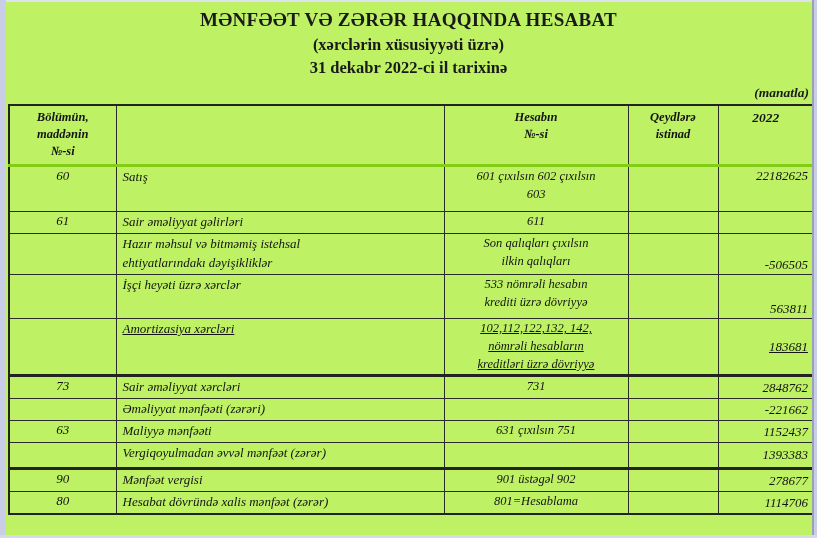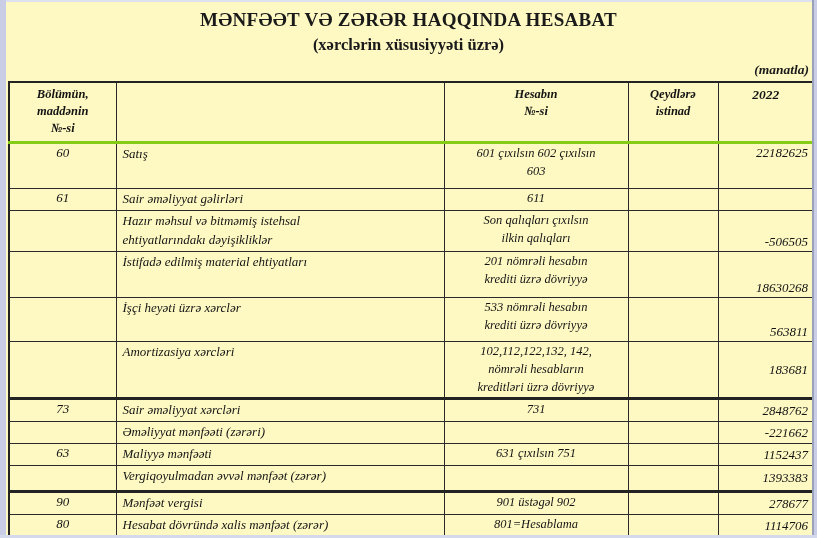--- a/index.html
+++ b/index.html
@@ -1,18 +1,18 @@
 <!DOCTYPE html>
 <html><head>
 <meta charset="utf-8">
 <style>
   html,body { margin:0; padding:0; background:#c9cde6; }
   .page {
     position:relative; width:817px; height:538px;
-    background:#fef9c3; overflow:hidden;
+    background:#bef264; overflow:hidden;
     font-family:"Liberation Serif", serif; color:#1a1a1a;
   }
   .edge-left  { position:absolute; left:0; top:0; width:6px; height:538px; background:#c9cde6; }
   .edge-top   { position:absolute; left:0; top:0; width:817px; height:2px; background:#dde1f0; }
   .edge-right { position:absolute; right:0; top:0; width:3px; height:538px; background:#c9cde6; border-left:2px solid #9aa1bb; }
   .edge-bottom{ position:absolute; left:0; bottom:0; width:817px; height:3px; background:#d5d9ec; }
 
   .title1 { margin:9px 10px 0;  text-align:center; font-weight:bold; font-size:19px; line-height:22px; letter-spacing:.3px; }
   .title2 { margin:3px 10px 0;  text-align:center; font-weight:bold; font-size:16.5px; line-height:21px; }
   .title3 { margin:2px 10px 0;  text-align:center; font-weight:bold; font-size:16.5px; line-height:21px; }
@@ -36,39 +36,40 @@
   td.name { padding-left:6px; font-size:13px; vertical-align:top; padding-top:1px; white-space:pre-line; line-height:1.45; }
   td.acct { text-align:center; font-size:12.5px; vertical-align:top; padding-top:0; white-space:pre-line; line-height:1.45; }
   td.note { }
   td.val  { text-align:right; padding-right:5px; font-size:13px; vertical-align:middle; }
   td.val.vt { vertical-align:top; padding-top:1px; }
   td.val.vb { vertical-align:bottom; padding-bottom:1px; }
 
   
   tr.r0  td { height:42px;margin-top:36px; } tr.r1  td { height:19px; }
   tr.r2  td { height:38px; } tr.r3  td { height:43px; }
-  tr.r4  td { height:41px; } tr.r5  td { height:53px; }
+  tr.r4  td { height:41px; } tr.r5  td { height:53px;text-decoration:underline; }
   tr.r6  td { height:19px; } tr.r7  td { height:18px; }
   tr.r8  td { height:19px; } tr.r9  td { height:22px; }
   tr.r10 td { height:18px; } tr.r11 td { height:19px; }
 
   col.c1 { width:107px; } col.c2 { width:328px; } col.c3 { width:184px; }
   col.c4 { width:90px; }  col.c5 { width:96px; }
 </style>
 </head>
 <body>
 
 <div class="page">
   <div class="edge-top"></div>
   <div class="edge-left"></div>
   <div class="edge-right"></div>
   <div class="edge-bottom"></div>
 
   <div class="title1">MƏNFƏƏT VƏ ZƏRƏR HAQQINDA HESABAT</div>
   <div class="title2">(xərclərin xüsusiyyəti üzrə)</div>
+  <div class="title3">31 dekabr 2022-ci il tarixinə</div>
   <div class="manat">(manatla)</div>
 
   <table class="pl">
     <colgroup>
         <col class="c1">
         <col class="c2">
         <col class="c3">
         <col class="c4">
         <col class="c5">
       </colgroup>
@@ -102,28 +103,20 @@
         <td class="val"></td>
       </tr>
       <tr class="r2">
         <td class="no"></td>
         <td class="name">Hazır məhsul və bitməmiş istehsal
 ehtiyatlarındakı dəyişikliklər</td>
         <td class="acct">Son qalıqları çıxılsın
 ilkin qalıqları</td>
         <td class="note"></td>
         <td class="val vb">-506505</td>
-      </tr>
-      <tr class="r3">
-        <td class="no"></td>
-        <td class="name">İstifadə edilmiş material ehtiyatları</td>
-        <td class="acct">201 nömrəli hesabın
-krediti üzrə dövriyyə</td>
-        <td class="note"></td>
-        <td class="val vb">18630268</td>
       </tr>
       <tr class="r4">
         <td class="no"></td>
         <td class="name">İşçi heyəti üzrə xərclər</td>
         <td class="acct">533 nömrəli hesabın
 krediti üzrə dövriyyə</td>
         <td class="note"></td>
         <td class="val vb">563811</td>
       </tr>
       <tr class="r5">

